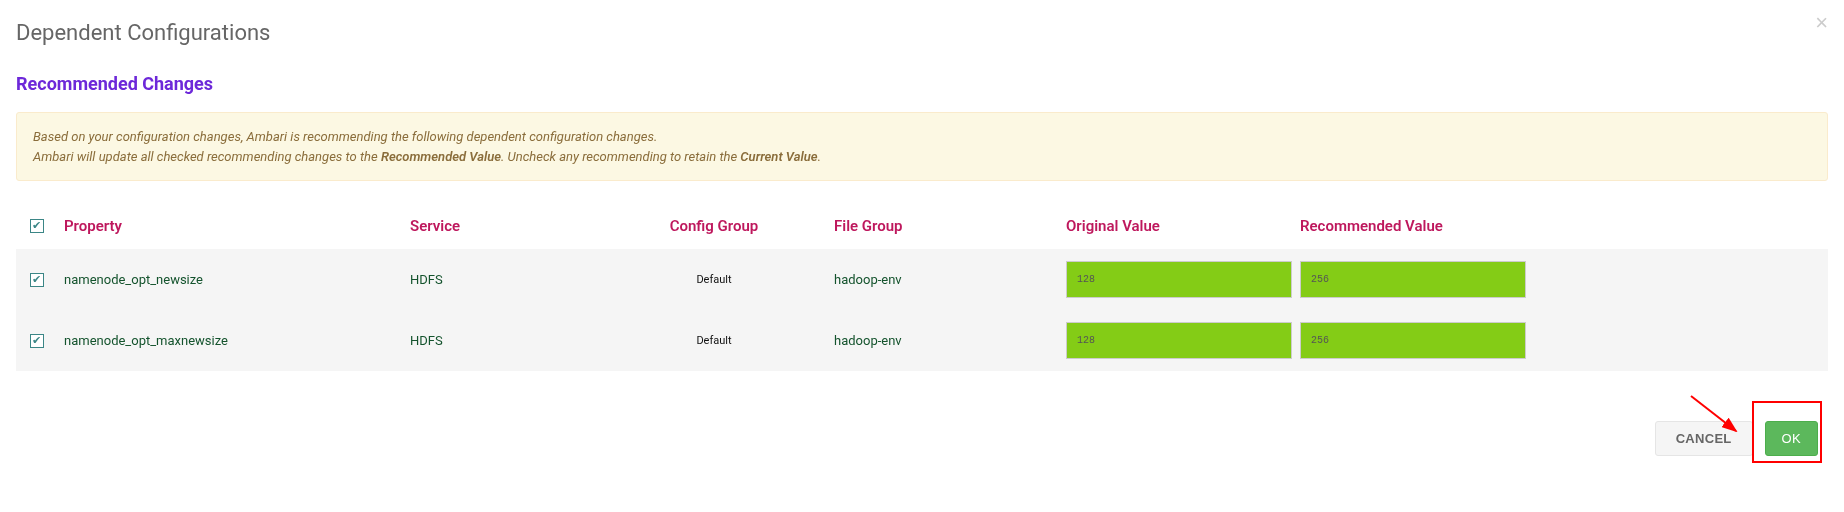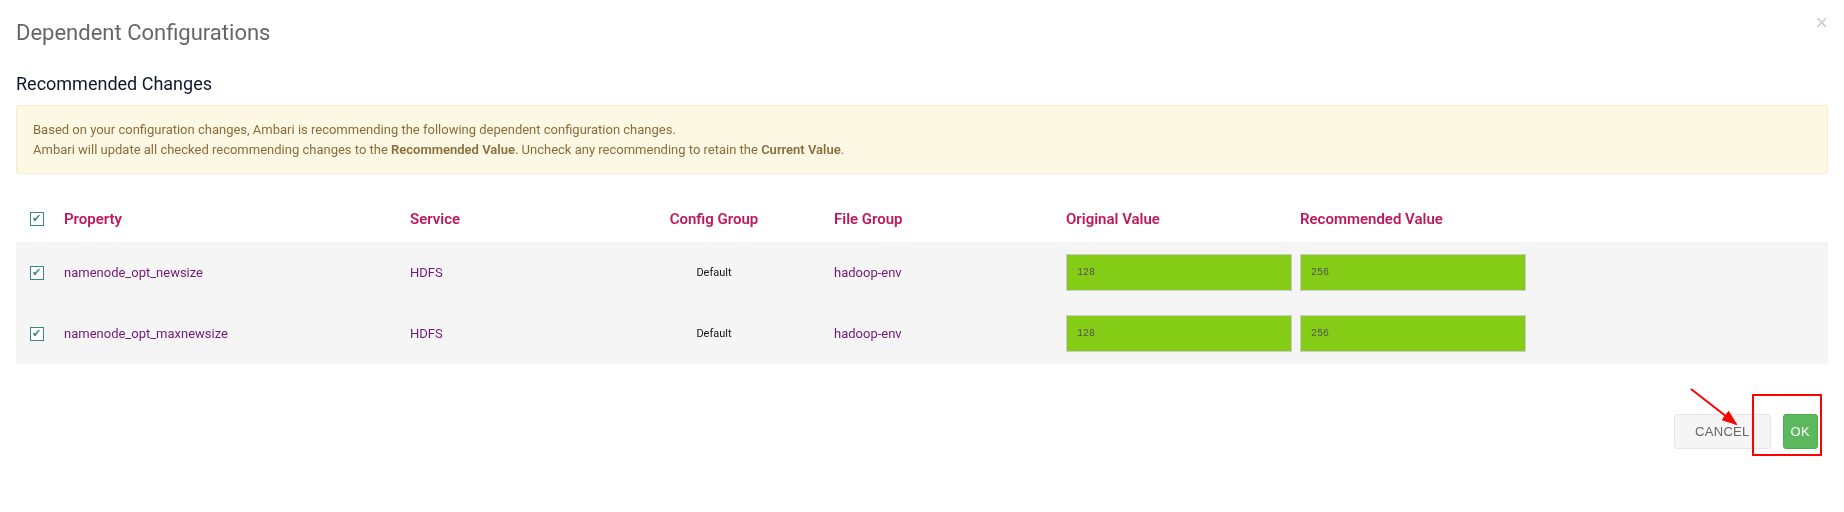--- a/index.html
+++ b/index.html
@@ -32,33 +32,34 @@
       font-weight: 300;
     }
     .modal-title {
       font-size: 22px;
       font-weight: 400;
       color: #666;
       margin-bottom: 28px;
     }
     .subtitle {
       font-size: 18px;
-      font-weight: 400;
-      color: #0f172a;
-      margin-bottom: 11px;
+      font-weight: 700;
+      color: #6d28d9;
+      margin-bottom: 18px;
     }
     .alert-box {
       background: #fcf8e3;
       border: 1px solid #faebcc;
       border-radius: 3px;
       padding: 14px 16px;
       margin-bottom: 28px;
       color: #8a6d3b;
       font-size: 13px;
       line-height: 1.5;
+      font-style: italic;
     }
     .alert-box .bold {
       font-weight: 600;
     }
     .table-container {
       width: 100%;
     }
     .table-header {
       display: flex;
       align-items: center;
@@ -100,21 +101,21 @@
     .col-recommended {
       width: 234px;
       padding-right: 8px;
     }
     .header-text {
       color: #be185d;
       font-weight: 600;
       font-size: 15px;
     }
     .cell-text {
-      color: #701a75;
+      color: #14532d;
       font-size: 13px;
     }
     .cell-dark {
       color: #111;
       font-size: 11px;
     }
     input[type="text"] {
       width: 100%;
       padding: 12px 10px;
       border: 1px solid #ccc;
@@ -157,26 +158,27 @@
       font-weight: 500;
       border-radius: 3px;
       cursor: pointer;
       border: 1px solid transparent;
       letter-spacing: 0.3px;
     }
     .btn-cancel {
       background: #f5f5f5;
       color: #666;
       border-color: #e5e5e5;
+      font-weight: bold;
     }
     .btn-ok {
       background: #5cb85c;
       color: #fff;
       border-color: #4cae4c;
-      padding: 9px 7px;
+      padding: 9px 16px;
     }
     .highlight-box {
       position: absolute;
       border: 2px solid #ff0000;
       right: 6px;
       top: -20px;
       width: 70px;
       height: 62px;
       pointer-events: none;
     }

